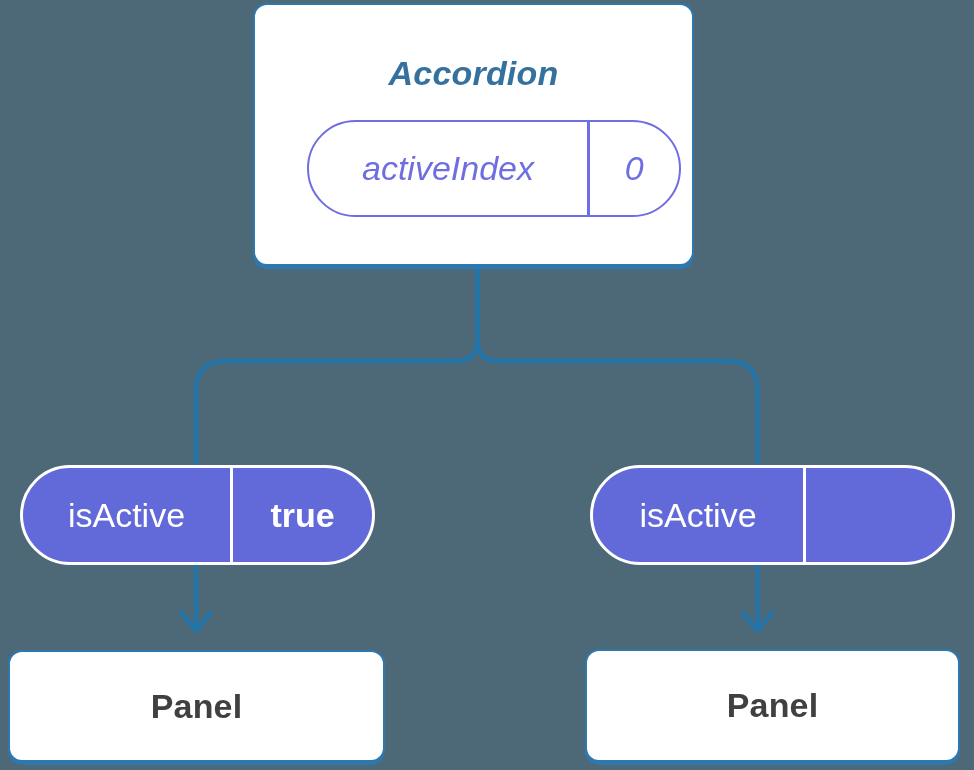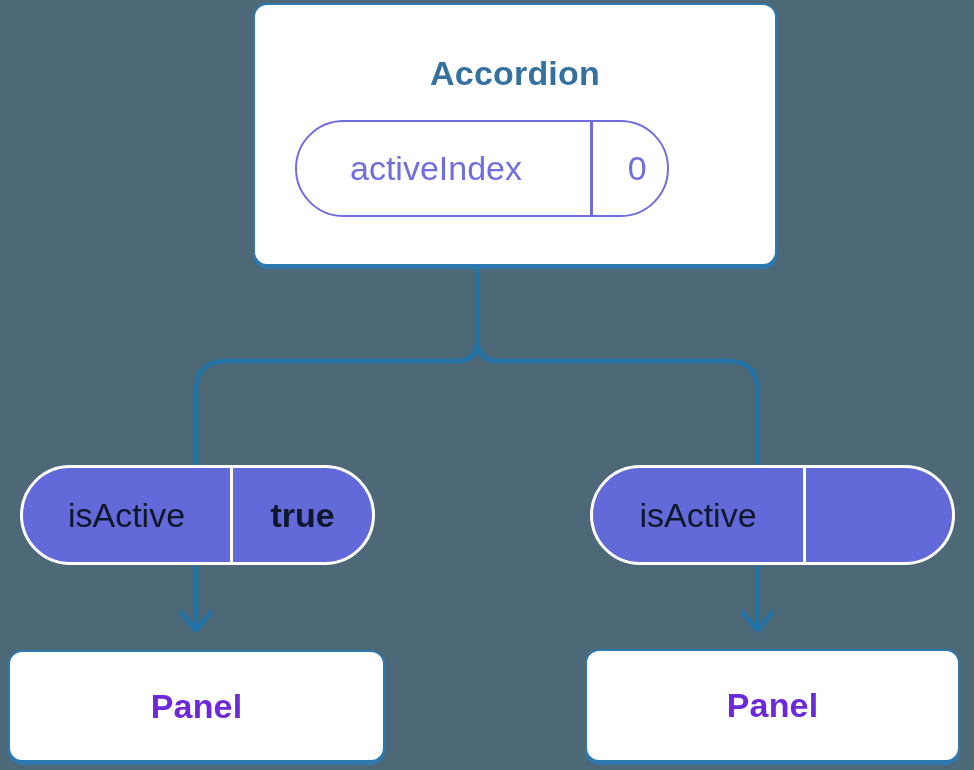--- a/index.html
+++ b/index.html
@@ -18,59 +18,58 @@
   
   .card{
     position:absolute;
     background:#ffffff;
     border:2.5px solid #2E78B0;
     border-radius:14px;
     box-shadow:0 3px 0 0 #2E78B0;
     box-sizing:border-box;
     z-index:2;
   }
-  .card-accordion{left:253px;top:3px;width:524px;height:263px;}
+  .card-accordion{left:253px;top:3px;width:441px;height:263px;font-style:italic;}
   .card-title{
     position:absolute;left:0;top:46px;width:100%;
     text-align:center;
     font-size:34px;line-height:44px;font-weight:600;
     color:#35719E;
     letter-spacing:.2px;
   }
   .panel{display:flex;align-items:center;justify-content:center;
-    font-size:34px;font-weight:600;color:#6d28d9;letter-spacing:.2px;}
+    font-size:34px;font-weight:600;color:#404040;letter-spacing:.2px;}
   .panel-left{left:8px;top:650px;width:377px;height:112px;}
   .panel-right{left:585px;top:649px;width:375px;height:113px;}
 
   
   .pill-outline{
-    position:absolute;left:40px;top:115px;width:374px;height:97px;
+    position:absolute;left:52px;top:115px;width:374px;height:97px;
     border:2.5px solid #6F6EE1;
     border-radius:999px;
     box-sizing:border-box;
     display:flex;align-items:stretch;
     background:#ffffff;
     color:#6F6EE1;
     font-size:34px;
-    gap:15px;
   }
   .pill-outline .cell{display:flex;align-items:center;justify-content:center;}
   .pill-outline .cell-name{width:278px;}
   .pill-outline .cell-value{flex:1;}
   .pill-outline .divider{width:2.5px;background:#6F6EE1;}
 
   
   .pill-filled{
     position:absolute;height:100px;
     background:#6269D8;
     border:3px solid #ffffff;
     border-radius:999px;
     box-sizing:border-box;
     display:flex;align-items:stretch;
-    color:#0f172a;
+    color:#ffffff;
     font-size:34px;
     z-index:2;
   }
   .pill-filled .cell{display:flex;align-items:center;justify-content:center;}
   .pill-filled .divider{width:3px;background:#ffffff;}
   .pill-a{left:20px;top:465px;width:355px;}
   .pill-a .cell-name{width:207px;}
   .pill-a .cell-value{flex:1;font-weight:bold;}
   .pill-b{left:590px;top:465px;width:365px;}
   .pill-b .cell-name{width:210px;}

